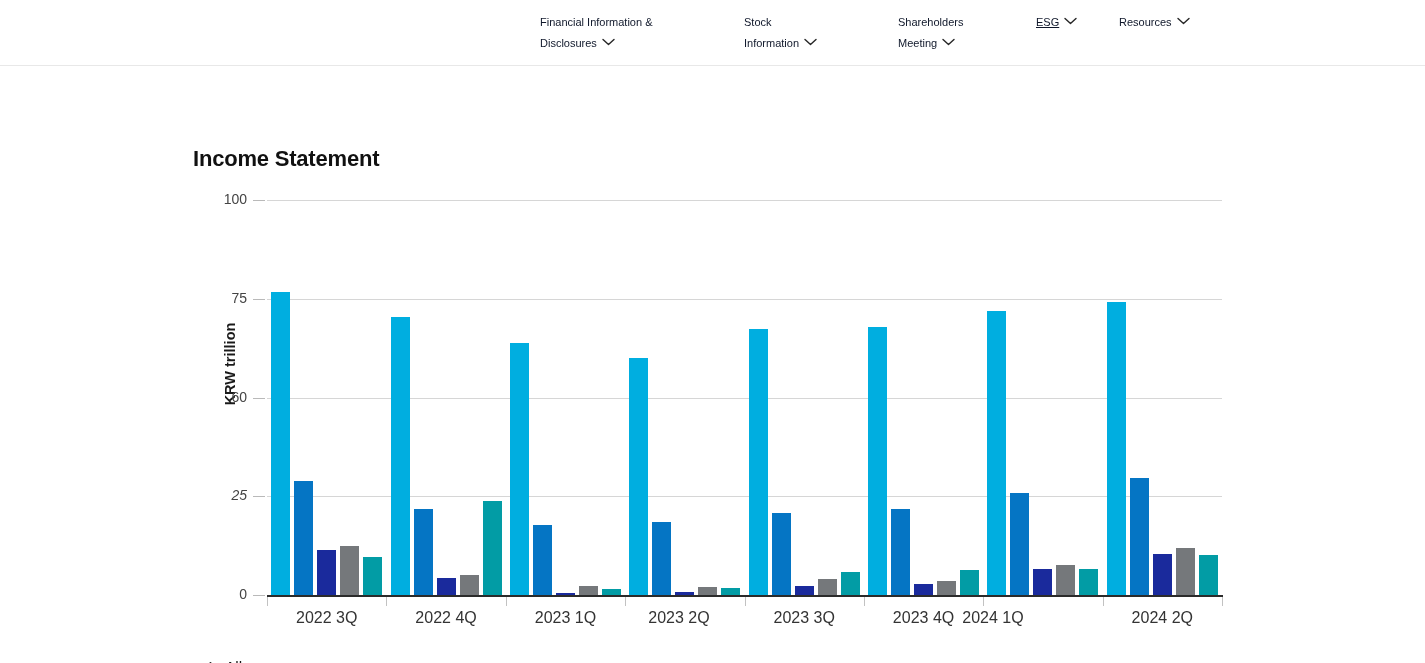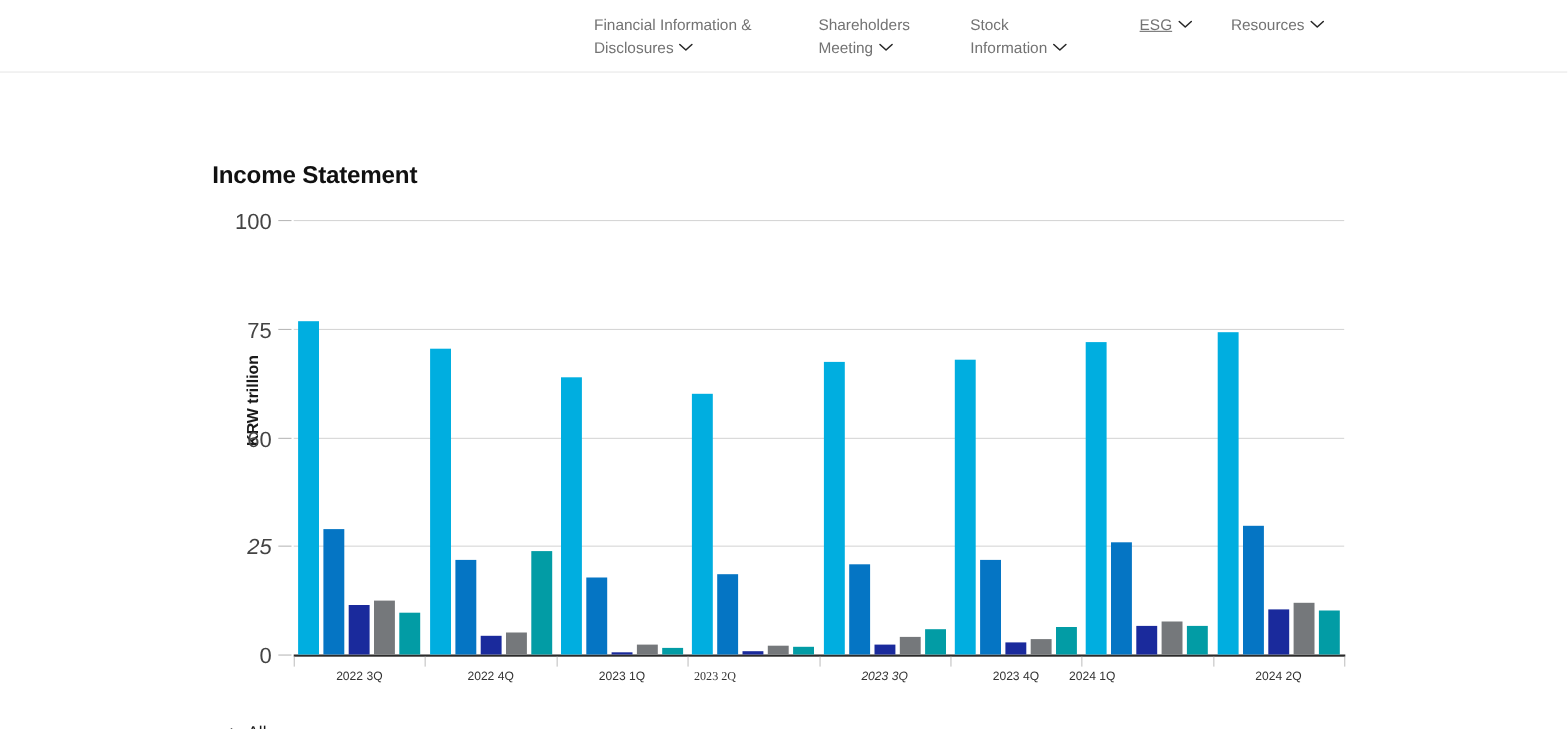--- a/index.html
+++ b/index.html
@@ -48,23 +48,23 @@
     letter-spacing: -0.1px;
   }
   .nav {
     position: absolute;
     left: 540px;
     top: 12px;
     display: flex;
     align-items: flex-start;
   }
   .nav-item {
-    font-size: 14px;
+    font-size: 11px;
     line-height: 21px;
-    color: #737373;
+    color: #0f172a;
     cursor: pointer;
     white-space: pre-line;
     position: relative;
   }
   .nav-item .chev {
     display: inline-block;
     margin-left: 5px;
     vertical-align: 1px;
   }
   .chev svg { display: block; }
@@ -111,21 +111,21 @@
     left: 267px;
     top: 529px;
     width: 956px;
     height: 2px;
     background: #2b2b2b;
   }
   .ytick {
     position: absolute;
     width: 52px;
     text-align: right;
-    font-size: 20px;
+    font-size: 14px;
     color: #444444;
   }
   .ytick-dash {
     position: absolute;
     width: 12px;
     height: 1px;
     background: #b9b9b9;
   }
   .ylabel {
     position: absolute;
@@ -165,21 +165,21 @@
     top: 531px;
     width: 1px;
     height: 9px;
     background: #c2c2c2;
   }
   .xlab {
     position: absolute;
     top: 543px;
     width: 120px;
     text-align: center;
-    font-size: 11px;
+    font-size: 16px;
     color: #333333;
   }
 
   
   .legend {
     position: absolute;
     left: 197px;
     top: 588px;
     width: 1060px;
   }
@@ -196,26 +196,26 @@
 </head>
 <body>
 
 <div class="header">
 
   <nav class="nav">
     <div class="nav-item nav-w1"><span>Financial Information &amp;
 Disclosures</span><span class="chev"><svg width="13" height="8" viewBox="0 0 13 8">
             <path d="M1 1.5 L6.5 6.5 L12 1.5" fill="none" stroke="#262626" stroke-width="1.4" stroke-linecap="round" stroke-linejoin="round"></path>
           </svg></span></div>
+    <div class="nav-item nav-w4"><span>Stock
+Information</span><span class="chev"><svg width="13" height="8" viewBox="0 0 13 8">
+            <path d="M1 1.5 L6.5 6.5 L12 1.5" fill="none" stroke="#262626" stroke-width="1.4" stroke-linecap="round" stroke-linejoin="round"></path>
+          </svg></span></div>
     <div class="nav-item nav-w3"><span>Shareholders
 Meeting</span><span class="chev"><svg width="13" height="8" viewBox="0 0 13 8">
-            <path d="M1 1.5 L6.5 6.5 L12 1.5" fill="none" stroke="#262626" stroke-width="1.4" stroke-linecap="round" stroke-linejoin="round"></path>
-          </svg></span></div>
-    <div class="nav-item nav-w4"><span>Stock
-Information</span><span class="chev"><svg width="13" height="8" viewBox="0 0 13 8">
             <path d="M1 1.5 L6.5 6.5 L12 1.5" fill="none" stroke="#262626" stroke-width="1.4" stroke-linecap="round" stroke-linejoin="round"></path>
           </svg></span></div>
     <div class="nav-item nav-w5"><span>ESG</span><span class="chev"><svg width="13" height="8" viewBox="0 0 13 8">
             <path d="M1 1.5 L6.5 6.5 L12 1.5" fill="none" stroke="#262626" stroke-width="1.4" stroke-linecap="round" stroke-linejoin="round"></path>
           </svg></span></div>
     <div class="nav-item nav-w6"><span>Resources</span><span class="chev"><svg width="13" height="8" viewBox="0 0 13 8">
             <path d="M1 1.5 L6.5 6.5 L12 1.5" fill="none" stroke="#262626" stroke-width="1.4" stroke-linecap="round" stroke-linejoin="round"></path>
           </svg></span></div>
   </nav>
 </div>
@@ -307,23 +307,23 @@
     </div>
 
   <div id="xlabels-host">
       <div class="tickmark" style="left: 267px;"></div>
       <div class="xlab" style="left: 266.688px;">2022 3Q</div>
       <div class="tickmark" style="left: 386.375px;"></div>
       <div class="xlab" style="left: 386.062px;">2022 4Q</div>
       <div class="tickmark" style="left: 505.75px;"></div>
       <div class="xlab" style="left: 505.438px;">2023 1Q</div>
       <div class="tickmark" style="left: 625.125px;"></div>
-      <div class="xlab" style="left: 590px; font-family: Liberation Serif, serif;">2023 2Q</div>
+      <div class="xlab" style="left: 619px;">2023 2Q</div>
       <div class="tickmark" style="left: 744.5px;"></div>
-      <div class="xlab" style="left: 744.188px; font-style: italic;">2023 3Q</div>
+      <div class="xlab" style="left: 744.188px;">2023 3Q</div>
       <div class="tickmark" style="left: 863.875px;"></div>
       <div class="xlab" style="left: 863.562px;">2023 4Q</div>
       <div class="tickmark" style="left: 983.25px;"></div>
       <div class="xlab" style="left: 933px;">2024 1Q</div>
       <div class="tickmark" style="left: 1102.62px;"></div>
       <div class="xlab" style="left: 1102.31px;">2024 2Q</div>
       <div class="tickmark" style="left: 1222px;"></div>
     </div>
 
   <div class="legend">

